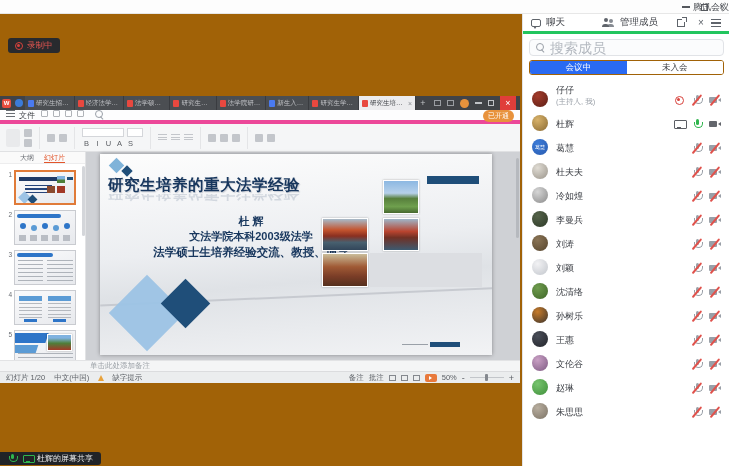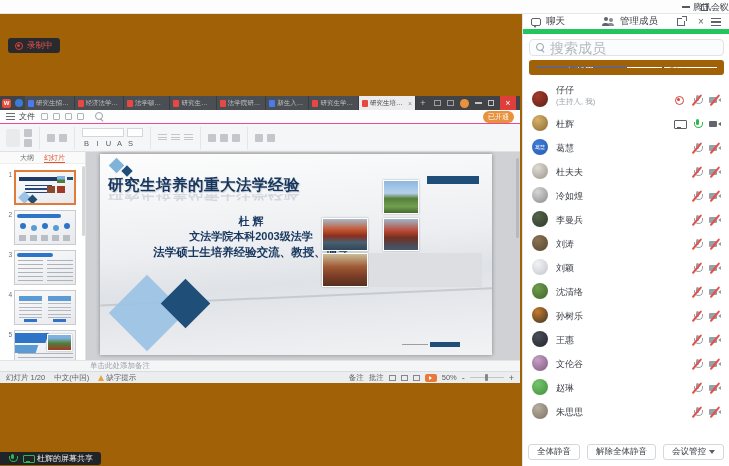--- a/index.html
+++ b/index.html
@@ -45,21 +45,21 @@
   .wtab.active .wtab-t{color:#3a3d42}
   .wtab-x{font-size:7px;color:#8a8d92;line-height:7px;flex:0 0 auto}
   .wtab-add{width:14px;display:flex;align-items:center;justify-content:center;color:#c0c2c6;font-size:9px}
   .wtb-right{margin-left:auto;display:flex;align-items:center;gap:6px;padding:0 4px}
   .wtb-sq{width:7px;height:6px;border:1px solid #9a9da2}
   .wtb-av{width:9px;height:9px;border-radius:50%;background:#e8923c}
   .wtb-min{width:7px;height:1.2px;background:#c0c2c6}
   .wtb-max{width:6px;height:6px;border:1px solid #c0c2c6}
   .wtb-close{width:16px;height:14px;background:#e03e3a;color:#fff;font-size:9px;display:flex;align-items:center;justify-content:center}
 
-  .wmenubar{position:absolute;left:0;top:14px;width:520px;height:14px;background:#fdfdfe;display:flex;align-items:center;border-bottom:1px solid #ec4899}
+  .wmenubar{position:absolute;left:0;top:14px;width:520px;height:14px;background:#fdfdfe;display:flex;align-items:flex-start;border-bottom:4px solid #ec4899}
   .wm-ham{width:9px;height:7px;margin:0 4px 0 6px;border-top:1.2px solid #6a6e74;border-bottom:1.2px solid #6a6e74;position:relative}
   .wm-ham::after{content:"";position:absolute;left:0;top:2.2px;width:9px;height:1.2px;background:#6a6e74}
   .wm-file{font-size:8px;color:#3c3f44;margin-right:6px}
   .wm-icos{display:flex;gap:5px;margin-right:8px}
   .wm-icos b{width:7px;height:7px;border:1px solid #b0b3b8;border-radius:1px}
   .menu{font-size:8px;color:#3c3f44;padding:0 5px;height:14px;display:flex;align-items:center;position:relative}
   .menu.active{color:#e2552b;font-weight:bold}
   .menu.active::after{content:"";position:absolute;left:4px;right:4px;bottom:0;height:2px;background:#e2552b}
   .wm-search{width:8px;height:8px;margin-left:3px}
   .wm-right{margin-left:auto;display:flex;align-items:center;gap:4px;padding-right:6px}
@@ -133,51 +133,51 @@
   .sl-navybar{position:absolute;left:327px;top:22px;width:52px;height:8px;background:#1f4e79}
   .sl-grayband{position:absolute;left:270px;top:99px;width:112px;height:34px;background:#dcdee2}
   .sl-d1{position:absolute;left:20px;top:132px;width:54px;height:54px;background:#9cc3e5;transform:rotate(45deg);opacity:.95}
   .sl-d2{position:absolute;left:68px;top:132px;width:35px;height:35px;background:#1f4e79;transform:rotate(45deg)}
   .sl-footline{position:absolute;left:302px;top:190px;width:26px;height:1px;background:#9aa0a8}
   .sl-footbar{position:absolute;left:330px;top:188px;width:30px;height:5px;background:#1f4e79}
 
   .wnotes{position:absolute;left:0;top:264px;width:520px;height:11px;background:#f4f5f6;border-top:1px solid #e2e3e5;display:flex;align-items:center;padding-left:90px}
   .wnotes span{font-size:7.5px;color:#9aa0a6}
   .wstatus{position:absolute;left:0;top:275px;width:520px;height:12px;background:#ebedee;border-top:1px solid #dbdcde;display:flex;align-items:center;gap:9px;padding:0 6px;font-size:7.5px;color:#5c6066}
-  .ws-warn{display:flex;align-items:center;gap:2px}
+  .ws-warn{display:flex;align-items:center;gap:8px}
   .ws-tri{width:0;height:0;border-left:3.5px solid transparent;border-right:3.5px solid transparent;border-bottom:6px solid #e8a23c}
   .ws-right{margin-left:auto;display:flex;align-items:center;gap:5px}
   .ws-vi{width:7px;height:6px;border:1px solid #84888e}
   .ws-play{width:12px;height:8px;background:#e8793c;border-radius:2px;position:relative}
   .ws-play::after{content:"";position:absolute;left:4.5px;top:2px;border-top:2px solid transparent;border-bottom:2px solid transparent;border-left:3.5px solid #fff}
   .ws-zoomtrack{width:34px;height:1.5px;background:#c3c6ca;position:relative}
   .ws-zoomtrack::after{content:"";position:absolute;left:15px;top:-2.5px;width:3px;height:7px;background:#84888e;border-radius:1px}
   .ws-pm{font-size:9px;color:#5c6066;line-height:8px}
 
   
   .panel{position:absolute;left:522px;top:14px;width:207px;height:452px;background:#fff;border-left:1px solid #e3e4e6}
-  .p-head{position:absolute;left:0;top:0;width:100%;height:20px;border-bottom:5px solid #22c55e;display:flex;align-items:center;padding:0 8px;gap:5px}
+  .p-head{position:absolute;left:0;top:0;width:100%;height:20px;border-bottom:3px solid #22c55e;display:flex;align-items:center;padding:0 8px;gap:5px}
   .chat-ic{width:10px;height:8px;border:1.2px solid #5f646b;border-radius:2px;position:relative}
   .chat-ic::after{content:"";position:absolute;left:1px;bottom:-3px;border-left:2px solid transparent;border-right:2px solid transparent;border-top:3px solid #5f646b}
   .ppl-ic{position:relative;width:13px;height:9px;margin-left:32px}
   .ppl-ic::before{content:"";position:absolute;left:2px;top:0;width:4px;height:4px;border-radius:50%;background:#5f646b;box-shadow:5px 1px 0 #868b92}
   .ppl-ic::after{content:"";position:absolute;left:0;bottom:0;width:7px;height:3.5px;border-radius:3px 3px 0 0;background:#5f646b;box-shadow:5px 0 0 #868b92}
   .p-head .lab{font-size:9.5px;color:#3a3d43}
   .pop-ic{width:8px;height:8px;border:1.2px solid #5f646b;position:relative;margin-left:14px}
   .pop-ic::after{content:"";position:absolute;right:-3px;top:-3px;width:4px;height:4px;border-top:1.2px solid #5f646b;border-right:1.2px solid #5f646b;background:#fff}
   .px{font-size:10px;color:#5f646b;margin-left:8px;line-height:10px}
   .ham2{margin-left:auto;width:10px;height:8px;border-top:1.5px solid #5f646b;border-bottom:1.5px solid #5f646b;position:relative}
   .ham2::after{content:"";position:absolute;left:0;top:2.75px;width:10px;height:1.5px;background:#5f646b}
   .p-search{position:absolute;left:6px;top:25px;width:195px;height:17px;border:1px solid #e1e3e7;background:#fbfcfd;border-radius:4px;display:flex;align-items:center;gap:4px;padding:0 6px}
   .mag{position:relative;width:10px;height:10px;flex:0 0 auto}
   .mag::before{content:"";position:absolute;left:0;top:0;width:6px;height:6px;border:1.2px solid #9aa0a8;border-radius:50%}
   .mag::after{content:"";position:absolute;left:6.2px;top:6.2px;width:1.2px;height:3.5px;background:#9aa0a8;transform:rotate(-45deg)}
   .p-search input{border:0;outline:0;background:transparent;font-size:14px;color:#3a3d43;width:100%;font-family:inherit}
   .p-search input::placeholder{color:#b4b9c0}
-  .p-segs{position:absolute;left:6px;top:46px;width:195px;height:15px;border:7px solid #a16207;border-radius:3px;overflow:hidden;display:flex}
+  .p-segs{position:absolute;left:6px;top:46px;width:195px;height:15px;border:1px solid #a16207;border-radius:3px;overflow:hidden;display:flex}
   .seg{flex:1;display:flex;align-items:center;justify-content:center;font-size:8.5px;color:#3a3d43;background:#fff}
   .seg.active{background:#2a6af2;color:#fff}
   .p-list{position:absolute;left:0;top:64px;width:100%;height:366px;overflow:hidden}
   .p-row{display:flex;align-items:flex-end;height:24px;padding:0 7px 0 9px}
   .p-row.lead{height:29px}
   .avatar{width:16px;height:16px;border-radius:50%;flex:0 0 auto;display:flex;align-items:center;justify-content:center;color:#fff;font-size:5px;overflow:hidden}
   .p-nm{margin-left:8px;min-width:0}
   .p-name{font-size:9px;color:#3e4147;white-space:nowrap}
   .p-sub{font-size:7.5px;color:#9aa0a8;white-space:nowrap}
   .p-ics{margin-left:auto;display:flex;align-items:center;gap:4px}
@@ -674,26 +674,14 @@
             <span class="icw off">
               <i class="mic"></i>
             </span>
             <span class="icw off">
               <i class="cam"></i>
             </span>
           </span>
         </div>
       </div>
 
-    <div class="p-foot" id="pfooter">
-        <button class="pf-btn">
-          <span>全体静音</span>
-        </button>
-        <button class="pf-btn">
-          <span>解除全体静音</span>
-        </button>
-        <button class="pf-btn">
-          <span>会议管控</span>
-          <span class="caret"></span>
-        </button>
-      </div>
   </div>
 </div>
 
 </body></html>

